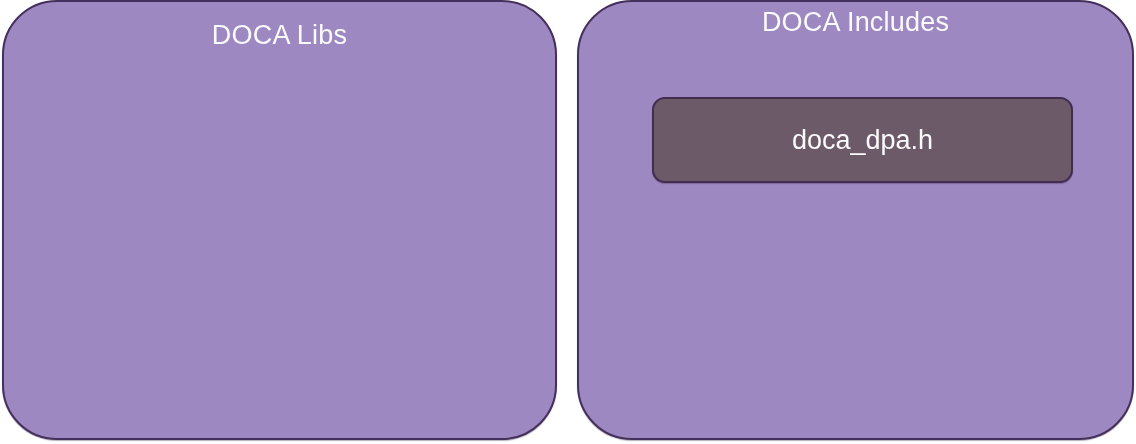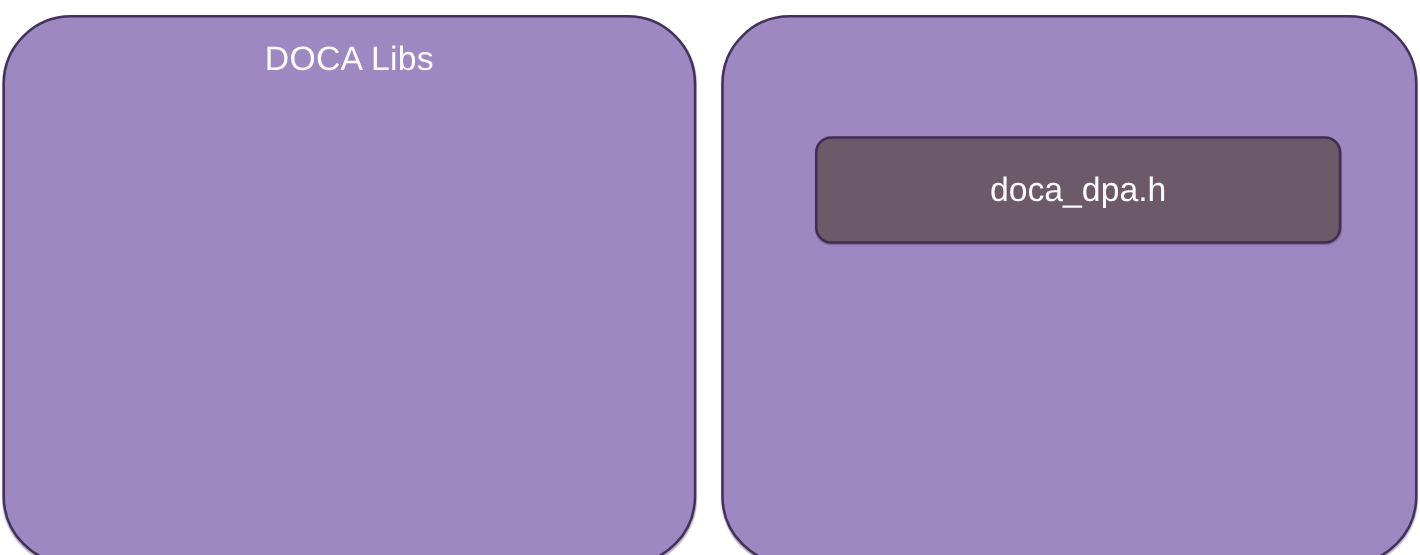--- a/index.html
+++ b/index.html
@@ -12,21 +12,21 @@
   * { box-sizing: border-box; }
   html, body {
     margin: 0; padding: 0;
     background: #ffffff;
     width: 1136px; height: 444px;
     overflow: hidden;
     font-family: "Liberation Sans", "DejaVu Sans", sans-serif;
   }
   .canvas {
     position: relative;
-    width: 1136px; height: 420px; margin-top: 12px;
+    width: 1136px; height: 420px;
   }
   .group {
     position: absolute;
     top: 0;
     height: 440px;
     background: var(--groupFill);
     border: 2px solid var(--groupOutline);
     border-radius: 55px;
     box-shadow: 0 1px 1px rgba(45, 25, 60, 0.35);
   }
@@ -63,18 +63,19 @@
 </head>
 <body>
 
 <div class="canvas">
 
   <section class="group group-libs">
     <h2 class="group-title">DOCA Libs</h2>
   </section>
 
   <section class="group group-includes">
+    <h2 class="group-title">DOCA Includes</h2>
     <div class="node node-header">
       <span>doca_dpa.h</span>
     </div>
   </section>
 
 </div>
 
 </body></html>

